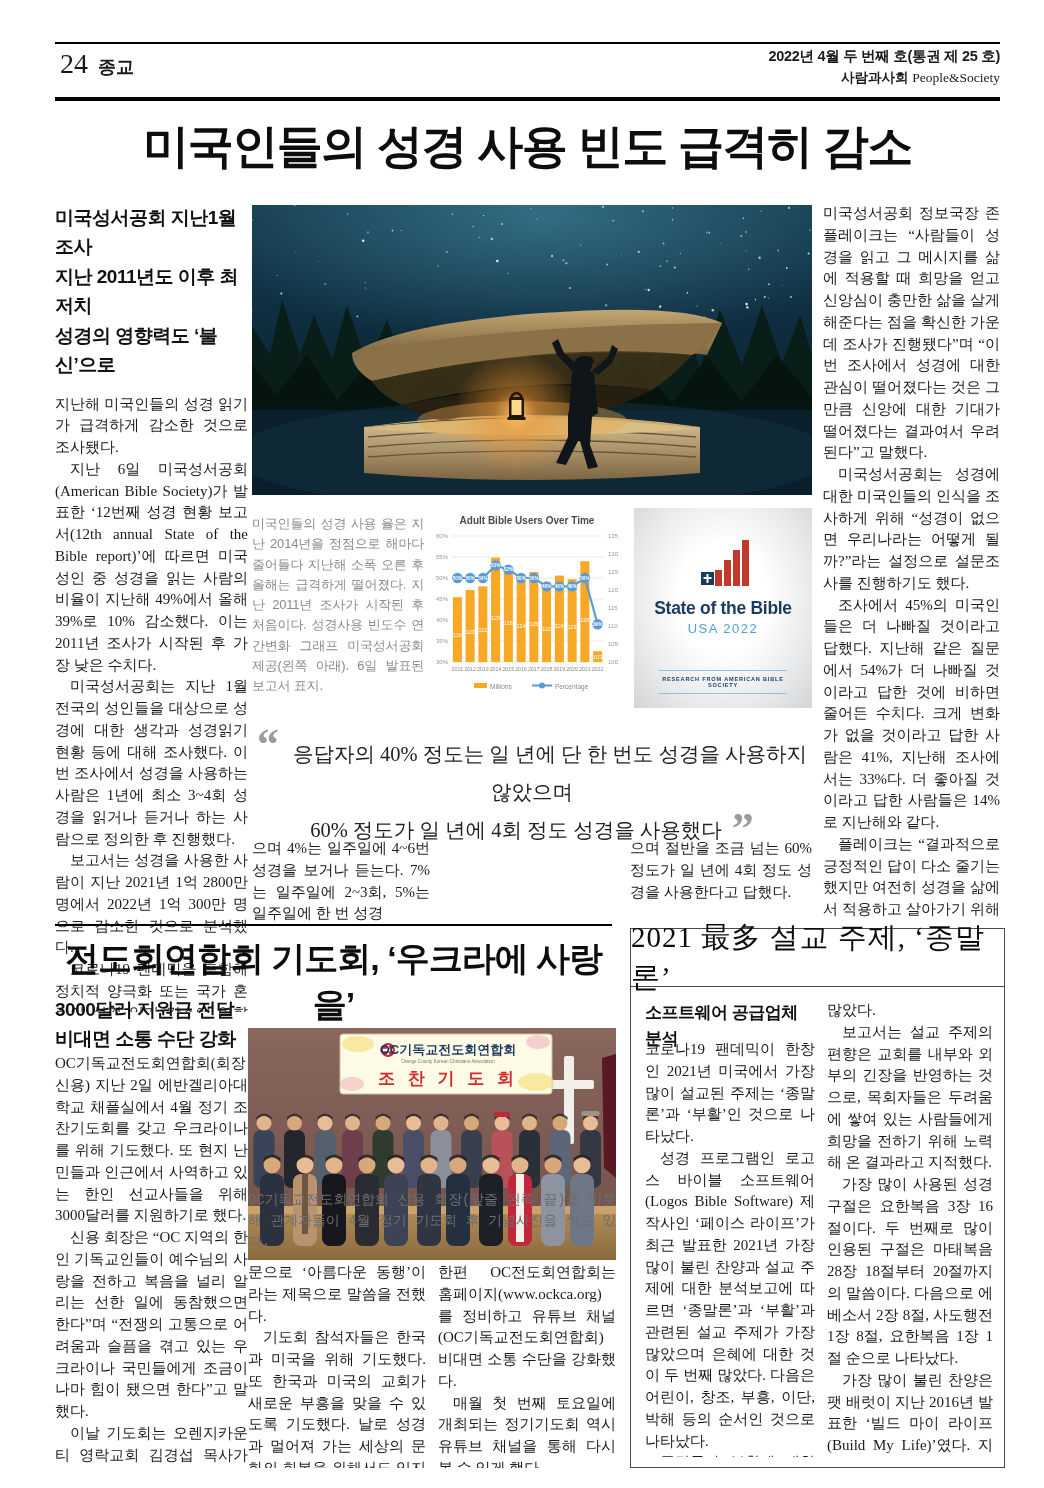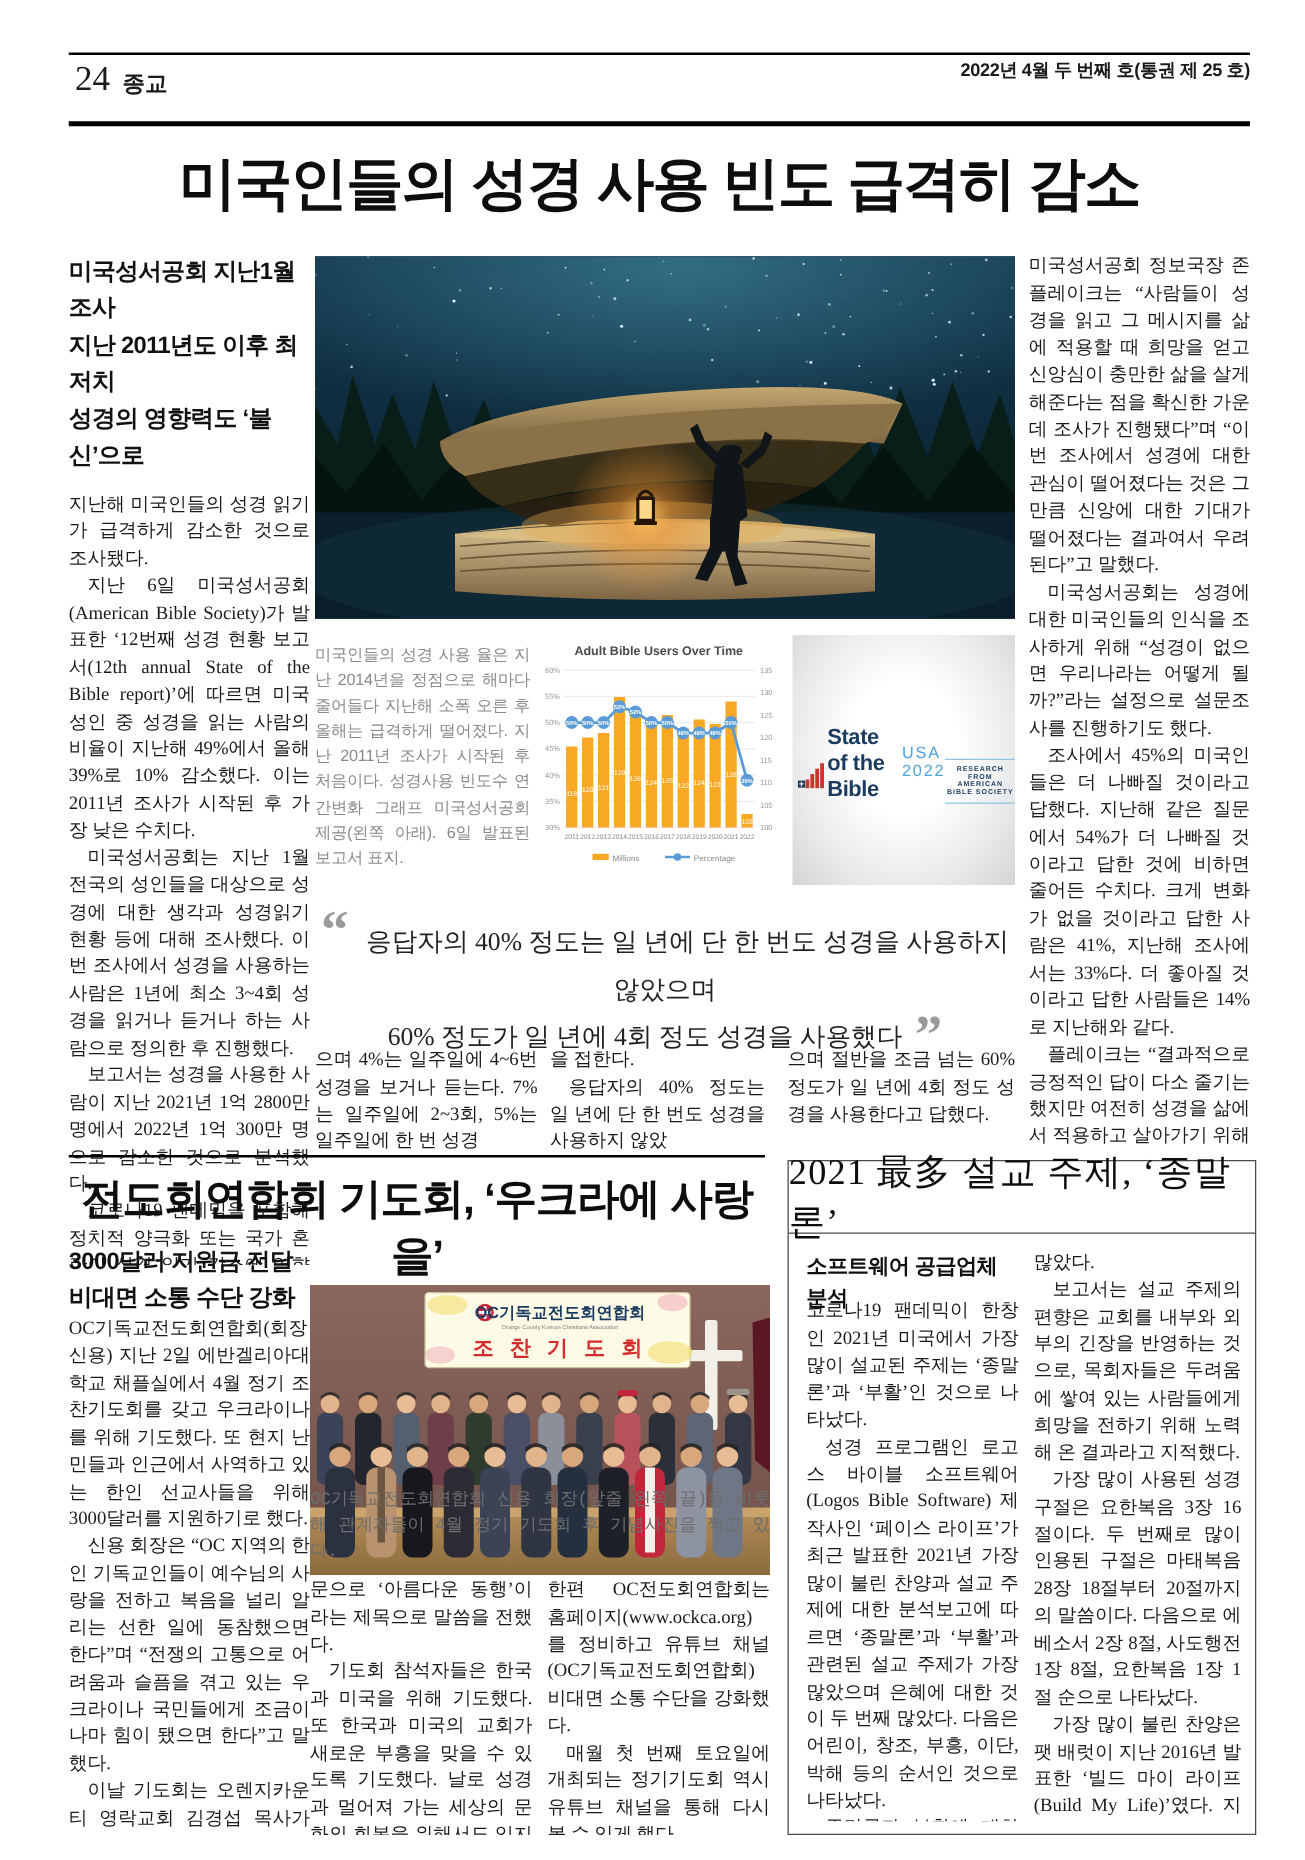--- a/index.html
+++ b/index.html
@@ -31,21 +31,21 @@
   
   #main-photo{left:252px;top:205px;width:560px;height:290px;overflow:hidden;background:#0a1f2c;}
   
   #main-caption{left:252px;top:514px;width:172px;height:198px;font-family:"Liberation Sans",sans-serif;
     font-size:13px;line-height:1.56;color:#8a8a8a;text-align:justify;letter-spacing:-0.2px;}
   
   #chart-box{left:424px;top:512px;width:206px;height:198px;background:#fff;}
   
   #cover{left:634px;top:508px;width:178px;height:200px;
      background:radial-gradient(ellipse at 50% 45%, #ffffff 35%, #e9eaeb 70%, #d2d4d6 100%);
-     display:flex;flex-direction:row;align-items:center;}
+     display:flex;flex-direction:column;align-items:center;}
   #cover-title{font-family:"Liberation Sans",sans-serif;font-weight:800;font-size:17.5px;color:#1b3a5f;margin-top:4px;letter-spacing:-0.3px;}
   #cover-sub{font-family:"Liberation Sans",sans-serif;font-weight:normal;font-size:13px;color:#4da3d8;letter-spacing:1.5px;margin-top:2px;}
   #cover-foot{margin-top:34px;width:128px;border-top:1px solid #8fc3e0;border-bottom:1px solid #8fc3e0;
      padding:5px 0;text-align:center;font-family:"Liberation Sans",sans-serif;font-size:5.6px;
      letter-spacing:0.8px;color:#1b3a5f;font-weight:bold;}
   
   #pull-quote{left:252px;top:736px;width:560px;height:94px;text-align:center;color:#222;}
   #pull-quote .line{font-size:20.5px;line-height:1.85;}
   .bigquote{font-family:"Liberation Serif",serif;font-weight:bold;font-size:44px;color:#9a9a9a;
      line-height:0;vertical-align:-6px;}
@@ -81,20 +81,24 @@
 
 <div id="page">
 
   <div class="abs rule" style="left:55px;top:42px;width:945px;height:2px;"></div>
   <div class="abs" id="hdr-left">
     <span id="hdr-pageno">24</span>
     <span id="hdr-section">종교</span>
   </div>
   <div class="abs" id="hdr-issue">
     <div class="l1">2022년 4월 두 번째 호(통권 제 25 호)</div>
+    <div class="l2">
+      <span style="font-weight:bold;">사람과사회</span>
+      <span class="en">People&amp;Society</span>
+    </div>
   </div>
   <div class="abs rule" style="left:55px;top:97px;width:945px;height:4px;"></div>
 
   <div class="abs" id="main-headline">미국인들의 성경 사용 빈도 급격히 감소</div>
 
   <div class="abs" id="col-left">
     <div class="subhead">
       <div>미국성서공회 지난1월 조사</div>
       <div>지난 2011년도 이후 최저치</div>
       <div>성경의 영향력도 ‘불신’으로</div>
@@ -380,24 +384,20 @@
       <span class="bigquote open">“</span><span>응답자의 40% 정도는 일 년에 단 한 번도 성경을 사용하지 않았으며</span>
     </div>
     <div class="line">
       <span>60% 정도가 일 년에 4회 정도 성경을 사용했다</span><span class="bigquote close">”</span>
     </div>
   </div>
 
   <div class="abs bodycol" id="midcol-a">
       <p>으며 4%는 일주일에 4~6번 성경을 보거나 듣는다. 7%는 일주일에 2~3회, 5%는 일주일에 한 번 성경</p>
     </div>
-  <div class="abs bodycol" id="midcol-b">
-      <p>을 접한다.</p>
-      <p>응답자의 40% 정도는 일 년에 단 한 번도 성경을 사용하지 않았</p>
-    </div>
   <div class="abs bodycol" id="midcol-c">
       <p>으며 절반을 조금 넘는 60% 정도가 일 년에 4회 정도 성경을 사용한다고 답했다.</p>
     </div>
 
   <div class="abs bodycol" id="col-right">
       <p>미국성서공회 정보국장 존 플레이크는 “사람들이 성경을 읽고 그 메시지를 삶에 적용할 때 희망을 얻고 신앙심이 충만한 삶을 살게 해준다는 점을 확신한 가운데 조사가 진행됐다”며 “이번 조사에서 성경에 대한 관심이 떨어졌다는 것은 그 만큼 신앙에 대한 기대가 떨어졌다는 결과여서 우려된다”고 말했다.</p>
       <p>미국성서공회는 성경에 대한 미국인들의 인식을 조사하게 위해 “성경이 없으면 우리나라는 어떻게 될까?”라는 설정으로 설문조사를 진행하기도 했다.</p>
       <p>조사에서 45%의 미국인들은 더 나빠질 것이라고 답했다. 지난해 같은 질문에서 54%가 더 나빠질 것이라고 답한 것에 비하면 줄어든 수치다. 크게 변화가 없을 것이라고 답한 사람은 41%, 지난해 조사에서는 33%다. 더 좋아질 것이라고 답한 사람들은 14%로 지난해와 같다.</p>
       <p>플레이크는 “결과적으로 긍정적인 답이 다소 줄기는 했지만 여전히 성경을 삶에서 적용하고 살아가기 위해 노력하는 사람들이 많다는 것을 알 수 있다”며 “지금이야말로 교회와 기독교인들이 이웃들에게 하나님의 말씀인 성경을 알리고 적용하도록 도와야 하는 시기”라고 강조했다.</p>
     </div>

